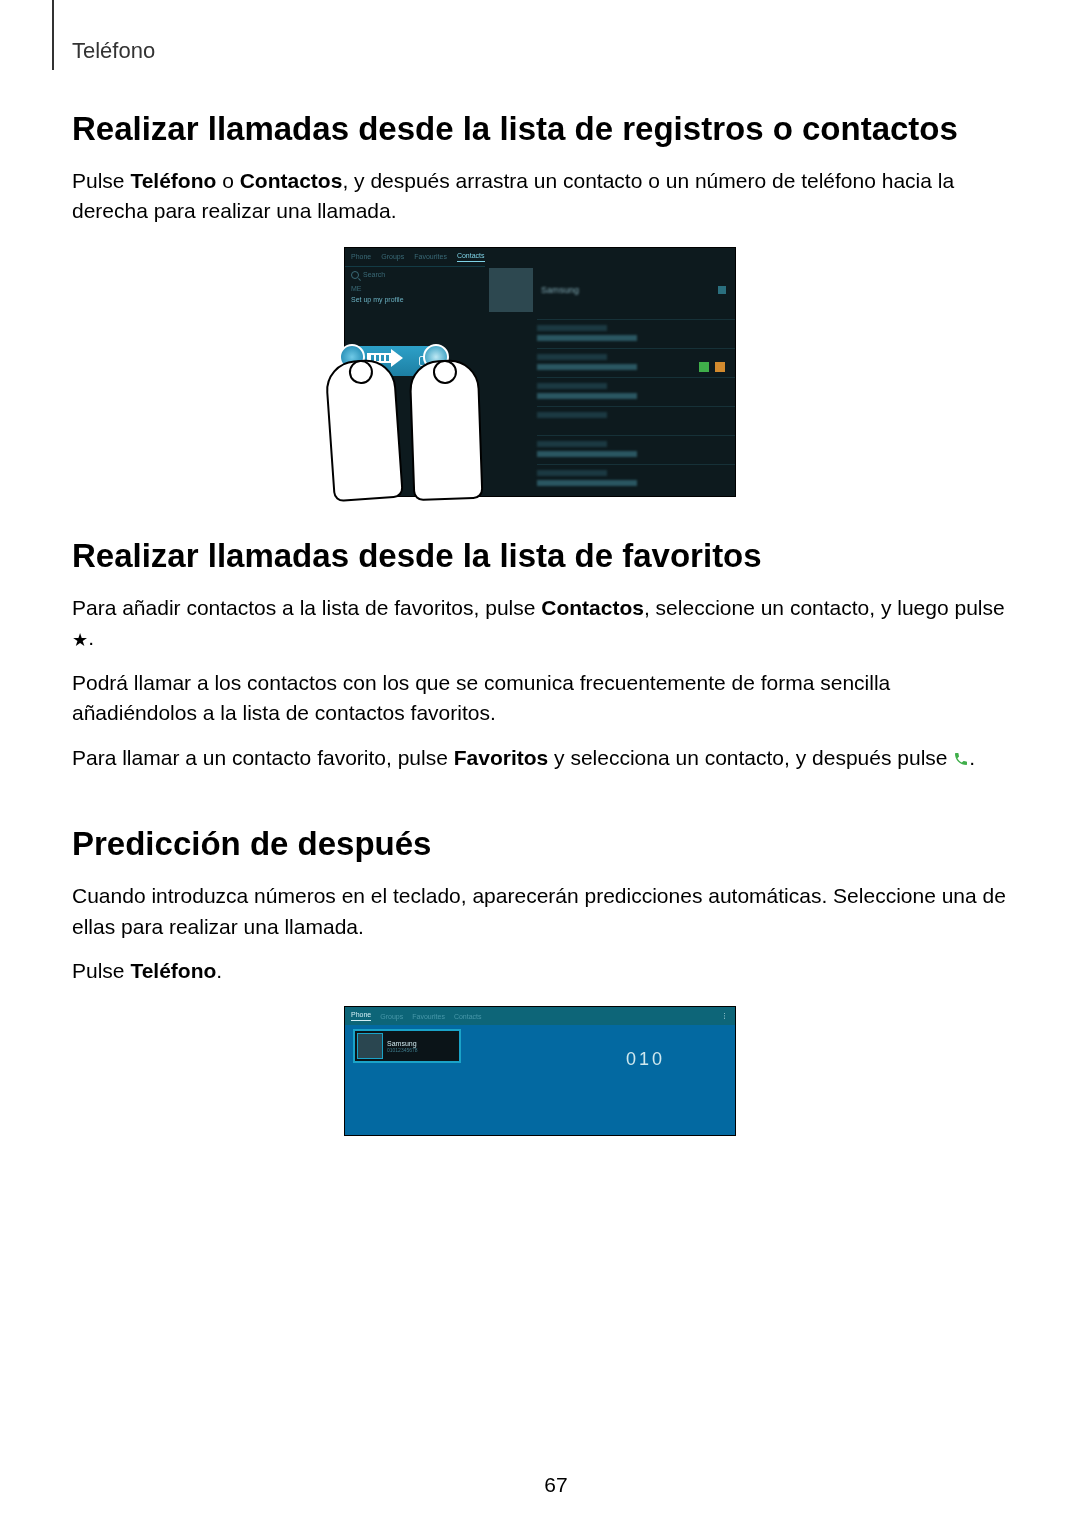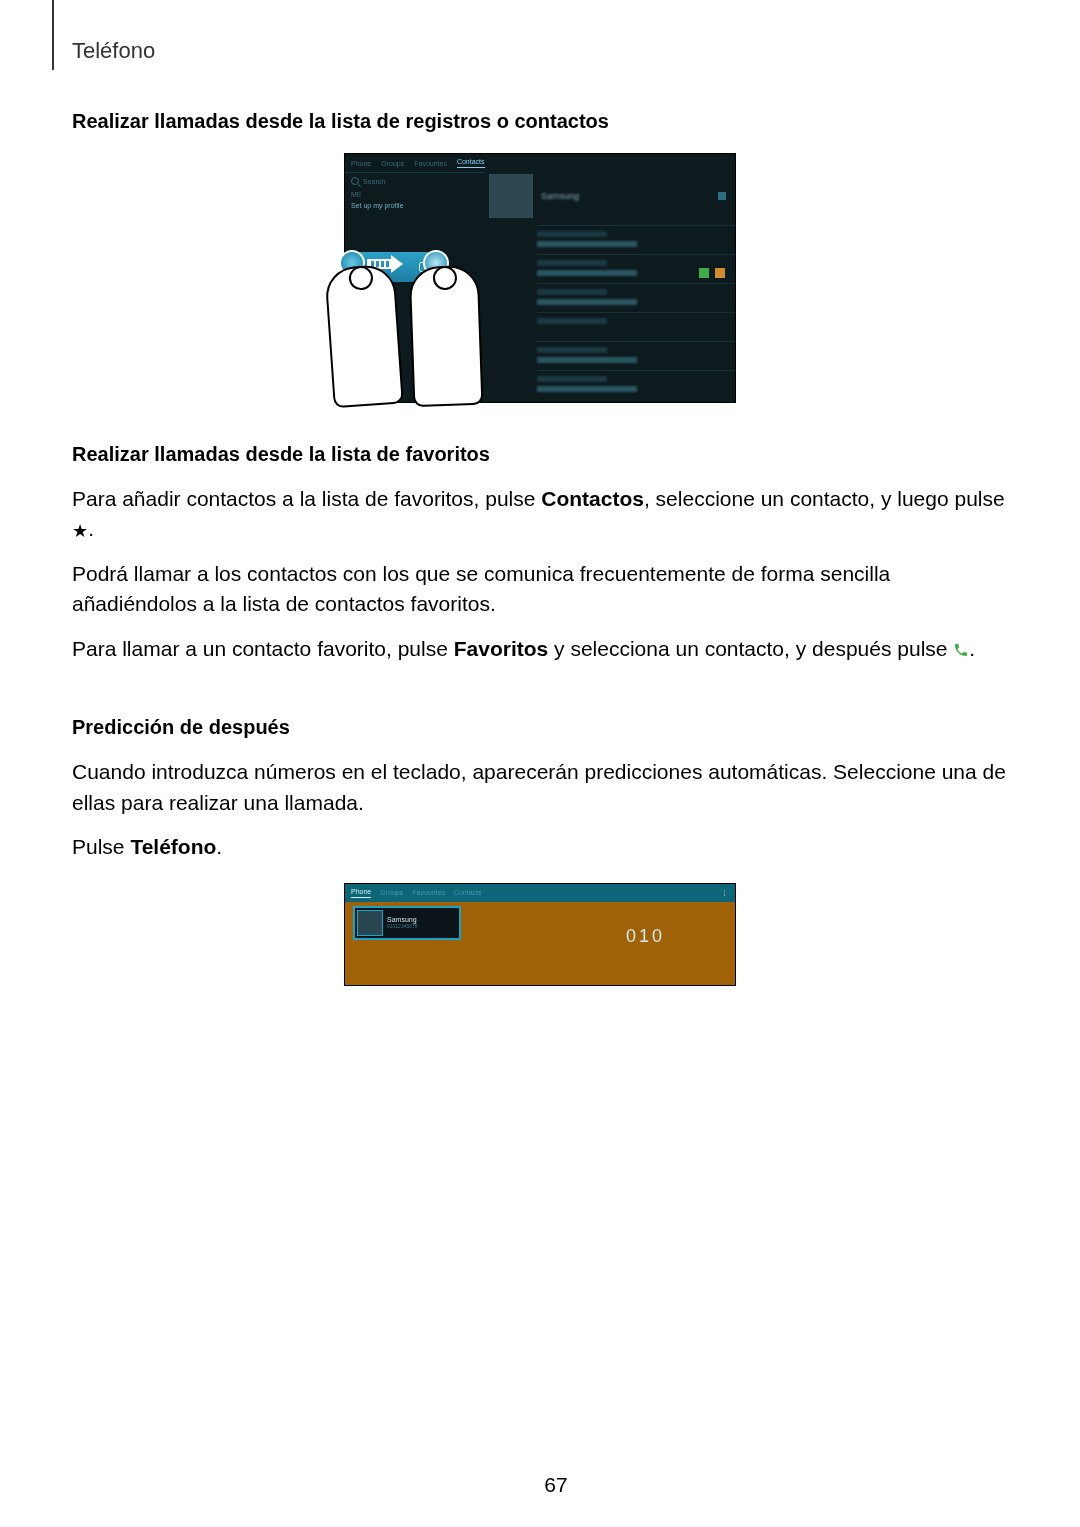--- a/index.html
+++ b/index.html
@@ -26,21 +26,21 @@
     font-size: 22px;
     color: #333;
   }
   .content {
     position: absolute;
     top: 110px;
     left: 72px;
     width: 936px;
   }
   h2.section {
-    font-size: 20px;
+    font-size: 33px;
     font-weight: bold;
     margin-bottom: 18px;
     color: #000;
   }
   p.body {
     font-size: 21px;
     line-height: 1.45;
     margin-bottom: 14px;
     color: #000;
   }
@@ -130,21 +130,21 @@
     background:#fff;border:2px solid #000;border-radius:50%;
   }
   .hand.h1{left:-16px;top:112px;transform:rotate(-4deg);}
   .hand.h2{left:66px;top:112px;transform:rotate(-2deg);}
   .list-thumb{
     position:absolute;left:6px;width:34px;height:34px;
     background:#1b3942;filter:blur(1px);
   }
   .list-thumb.t1{top:140px;} .list-thumb.t2{top:180px;}
   .illus2{
-    width:392px;height:103px;background:#a16207;position:relative;border:1px solid #000;
+    width:392px;height:130px;background:#0369a1;position:relative;border:1px solid #000;
   }
   .i2-tabs{display:flex;align-items:center;padding:4px 6px;font-size:7px;background:#0d6578;color:#6bb6c7;}
   .i2-tabs .act{color:#d2eef5;border-bottom:1px solid #d2eef5;padding-bottom:2px;}
   .i2-tabs .t{opacity:.6;margin-left:9px;}
   .i2-tabs .sp{flex:1;}
   .i2-tabs .dots{letter-spacing:1px;color:#d2eef5;}
   .i2-body{position:absolute;top:20px;left:0;right:0;bottom:0;}
   .pred-card{
     position:absolute;left:8px;top:2px;width:108px;height:34px;
     border:2px solid #1aa3c8; background:#0b1418;
@@ -172,20 +172,23 @@
 </style>
 </head>
 <body>
 
 <div class="sidebar-rule"></div>
 <div class="header-title">Teléfono</div>
 
 <div class="content">
 
   <h2 class="section">Realizar llamadas desde la lista de registros o contactos</h2>
+  <p class="body">
+    <span>Pulse </span><span class="bold">Teléfono</span><span> o </span><span class="bold">Contactos</span><span>, y después arrastra un contacto o un número de teléfono hacia la derecha para realizar una llamada.</span>
+  </p>
 
   <div class="figure-wrap">
     <div class="illus1">
       <div class="left-col">
         <div class="tab-row">
           <span class="t">Phone</span>
           <span class="t">Groups</span>
           <span class="t">Favourites</span>
           <span class="act">Contacts</span>
           <span class="sp"></span>

